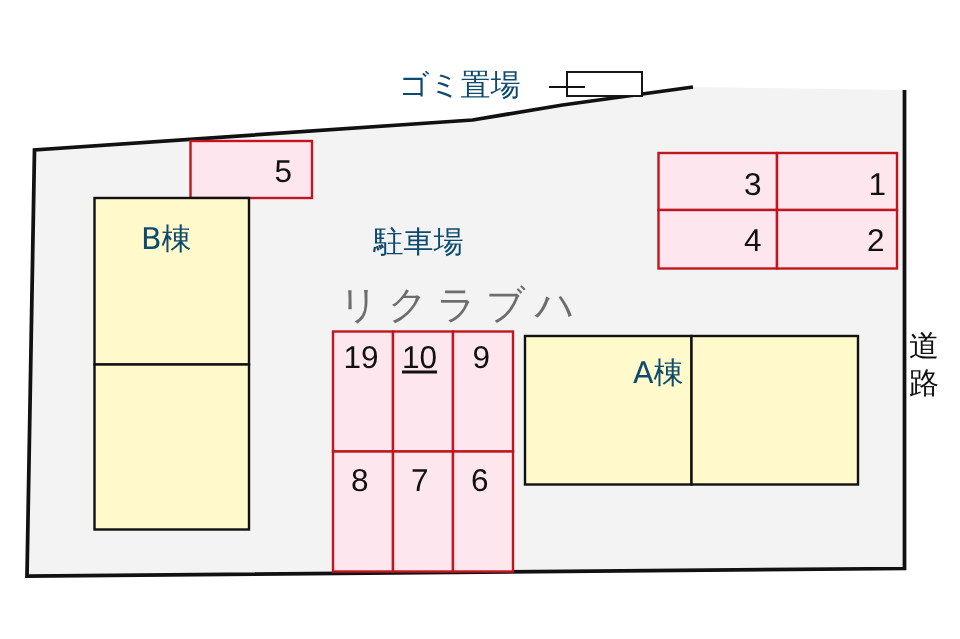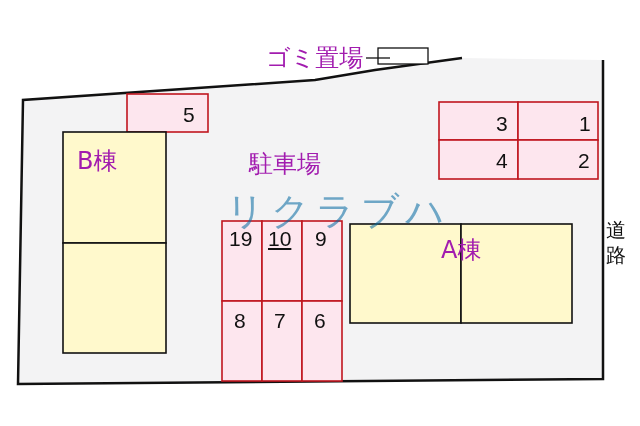--- a/index.html
+++ b/index.html
@@ -1,20 +1,20 @@
 <!DOCTYPE html>
 <html><head>
 <meta charset="utf-8">
 <style>
   html,body{margin:0;padding:0;background:#ffffff;}
   body{width:640px;height:426px;position:relative;overflow:hidden;font-family:"DejaVu Sans","Liberation Sans",sans-serif;color:#111;}
   svg.site{position:absolute;left:0;top:0;}
-  .lbl{position:absolute;font-size:24px;line-height:1;color:#a21caf;white-space:nowrap;}
+  .lbl{position:absolute;font-size:20px;line-height:1;color:#0c4a6e;white-space:nowrap;}
   .num{position:absolute;font-family:"Liberation Sans","DejaVu Sans",sans-serif;font-size:21px;line-height:1;color:#111;}
-  .wm{position:absolute;font-size:38px;color:#0369a1;opacity:.55;letter-spacing:6px;white-space:nowrap;}
+  .wm{position:absolute;font-size:26px;color:#000000;opacity:.55;letter-spacing:6px;white-space:nowrap;}
   .vert{position:absolute;font-size:20px;line-height:22px;width:22px;text-align:center;}
 </style>
 </head>
 <body>
 
 <svg class="site" width="640" height="426" viewBox="0 0 640 426">
 
   <polygon points="23,100 315,80 375,70 462,58 603,60 603,379 18,384" fill="#f3f3f4" stroke="none"></polygon>
   <polyline points="462,58 375,70 315,80 23,100 18,384 603,379 603,60" fill="none" stroke="#111" stroke-width="2.5"></polyline>
 
@@ -47,22 +47,22 @@
   <g fill="#fff9cc" stroke="#111" stroke-width="1.6">
     <rect x="350" y="224" width="111" height="99"></rect>
     <rect x="461" y="224" width="111" height="99"></rect>
   </g>
 </svg>
 
 <div class="wm" style="left:226px;top:186px;">リクラブハ</div>
 
 <div class="lbl" style="left:266px;top:46px;">ゴミ置場</div>
 <div class="lbl" style="left:249px;top:152px;font-family:Liberation Serif, serif;">駐車場</div>
-<div class="lbl" style="left:77px;top:149px;">B棟</div>
-<div class="lbl" style="left:441px;top:238px;">A棟</div>
+<div class="lbl" style="left:94px;top:149px;">B棟</div>
+<div class="lbl" style="left:422px;top:238px;">A棟</div>
 <div class="vert" style="left:605px;top:219px;">道</div>
 <div class="vert" style="left:605px;top:244px;">路</div>
 
 <div class="num" style="left:183px;top:104px;">5</div>
 <div class="num" style="left:496px;top:113px;">3</div>
 <div class="num" style="left:579px;top:113px;">1</div>
 <div class="num" style="left:496px;top:150px;">4</div>
 <div class="num" style="left:578px;top:150px;">2</div>
 <div class="num" style="left:229px;top:228px;">19</div>
 <div class="num" style="left:268px;top:228px;text-decoration:underline;">10</div>

